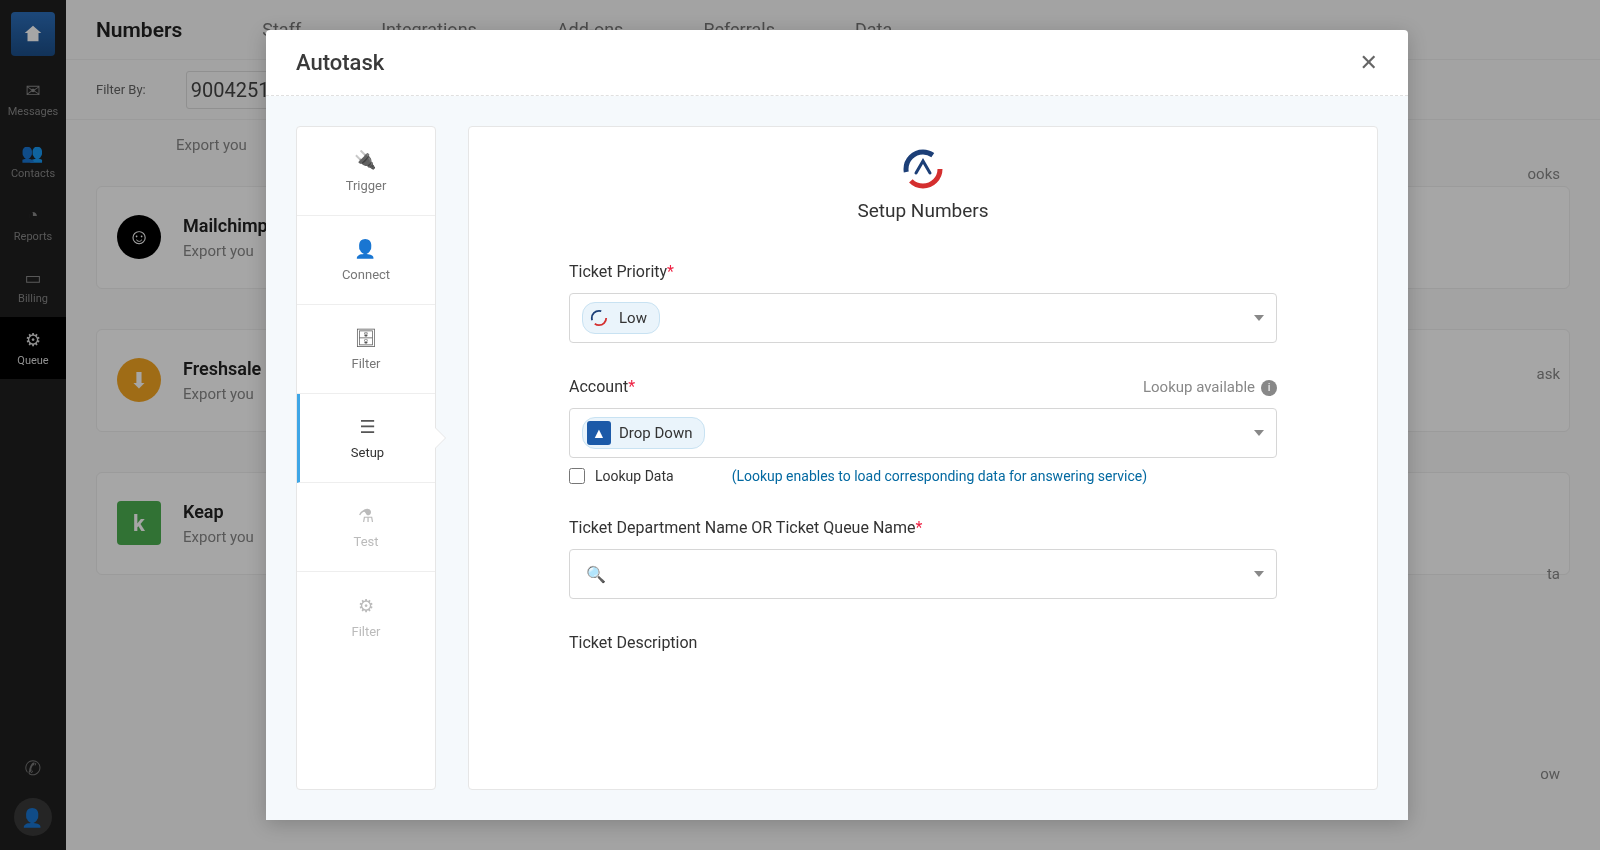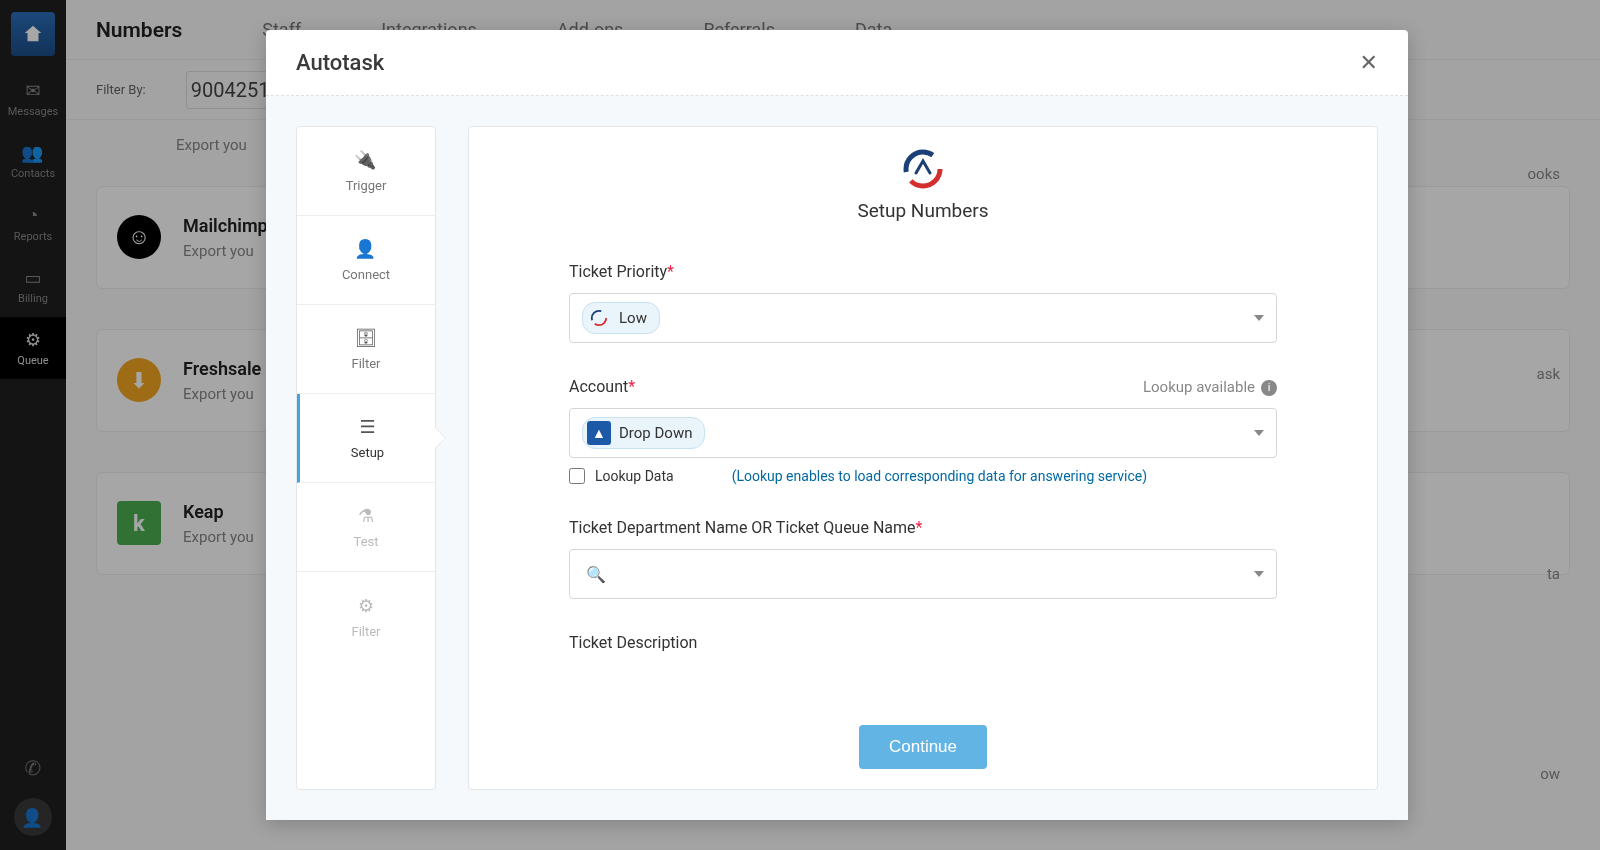--- a/index.html
+++ b/index.html
@@ -461,18 +461,15 @@
           </div>
         </div>
 
         <div class="form-group" style="margin-bottom:0">
           <div class="form-label">
             <span>Ticket Description</span>
           </div>
         </div>
       </div>
 
-      <div class="footer-bar">
-        <button class="continue-btn">Continue</button>
-      </div>
     </div>
   </div>
 </div>
 
 </body></html>

